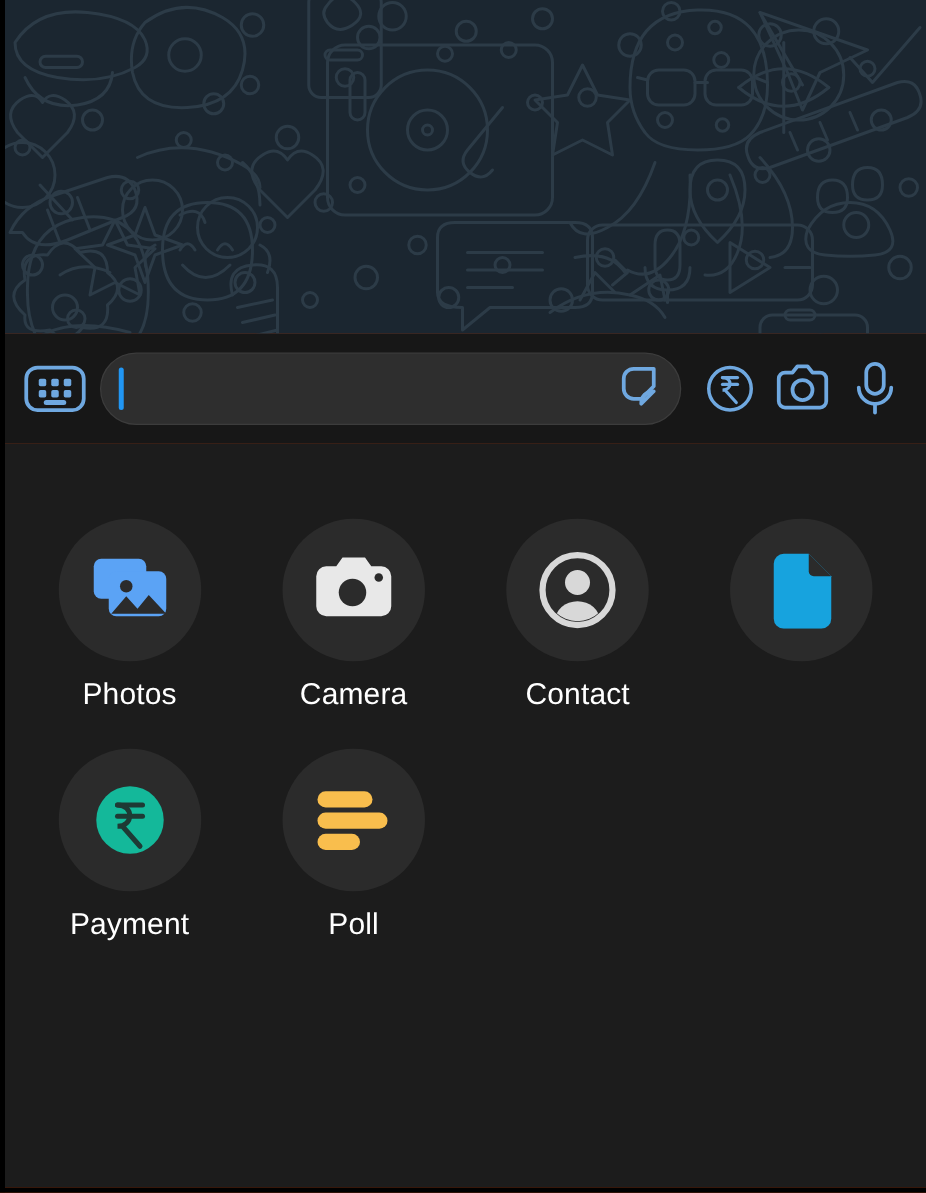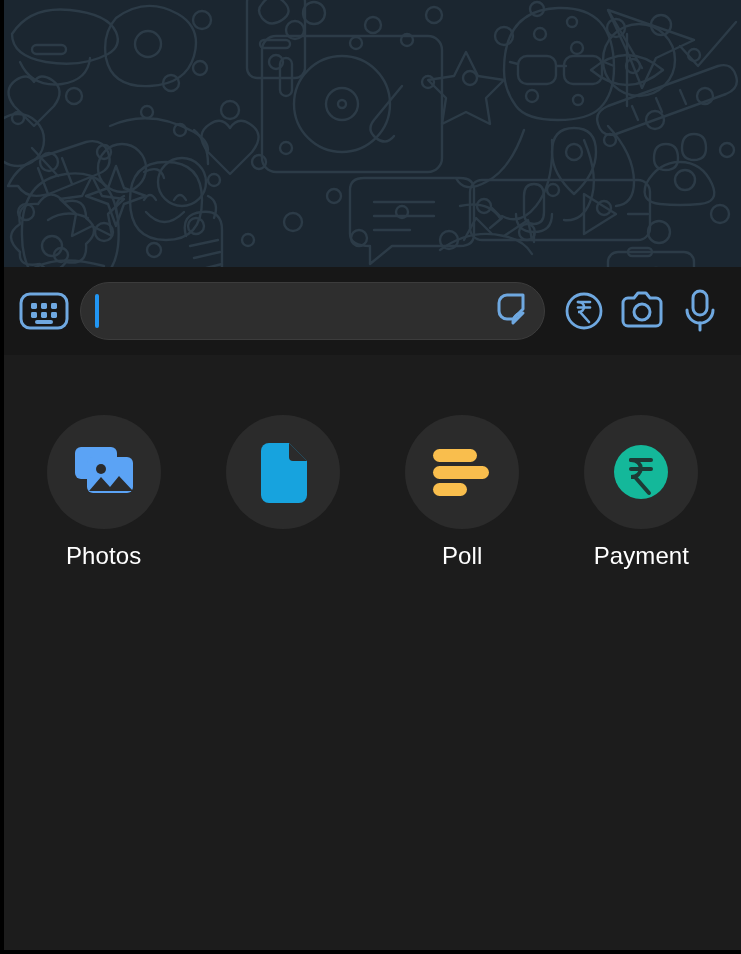--- a/index.html
+++ b/index.html
@@ -412,56 +412,83 @@
           <svg width="62" height="58" viewBox="0 0 62 58" aria-hidden="true">
             <rect x="2" y="4" width="42" height="32" rx="6" fill="#5BA3F5"></rect>
             <rect x="14" y="14" width="46" height="36" rx="6" fill="#5BA3F5"></rect>
             <circle cx="28" cy="26" r="5" fill="#2B2B2B"></circle>
             <path d="M16 48 l12 -14 l9 10 l9 -11 l14 15 z" fill="#2B2B2B"></path>
           </svg>
         </div>
         <div class="attach-label">Photos</div>
       </div>
 
-
-
+      <div class="attach-item">
+        <div class="attach-circle">
+          <svg width="64" height="54" viewBox="0 0 64 54" aria-hidden="true">
+            <path d="M2 16 a8 8 0 0 1 8 -8 h8 l5 -7 h18 l5 7 h8 a8 8 0 0 1 8 8 v24 a8 8 0 0 1 -8 8 h-44 a8 8 0 0 1 -8 -8z" fill="#E8E8E8"></path>
+            <circle cx="31" cy="29" r="11" fill="#2B2B2B"></circle>
+            <circle cx="52" cy="17" r="3.4" fill="#2B2B2B"></circle>
+          </svg>
+        </div>
+        <div class="attach-label">Camera</div>
+      </div>
+
+
+      <div class="attach-item">
+        <div class="attach-circle">
+          <svg width="62" height="62" viewBox="0 0 62 62" aria-hidden="true">
+            <defs>
+              <clipPath id="contactClip">
+                  <circle cx="31" cy="31" r="25"></circle>
+                </clipPath>
+            </defs>
+            <circle cx="31" cy="31" r="28" fill="none" stroke="#D8D8D8" stroke-width="5"></circle>
+            <g clip-path="url(#contactClip)">
+              <circle cx="31" cy="25" r="10" fill="#D8D8D8"></circle>
+              <ellipse cx="31" cy="56" rx="18" ry="16" fill="#D8D8D8"></ellipse>
+            </g>
+          </svg>
+        </div>
+        <div class="attach-label">Contact</div>
+      </div>
 
       <div class="attach-item">
         <div class="attach-circle">
           <svg width="52" height="62" viewBox="0 0 52 62" aria-hidden="true">
             <path d="M4 10 a8 8 0 0 1 8 -8 h20 l18 18 v34 a8 8 0 0 1 -8 8 h-30 a8 8 0 0 1 -8 -8z" fill="#17A3DE"></path>
             <path d="M32 2 l18 18 h-14 a4 4 0 0 1 -4 -4z" fill="#2B2B2B"></path>
           </svg>
         </div>
-      </div>
-
-      <div class="attach-item">
-        <div class="attach-circle">
-          <svg width="62" height="50" viewBox="0 0 62 50" aria-hidden="true">
-            <rect x="2" y="2" width="44" height="13" rx="6.5" fill="#F9BE4D"></rect>
-            <rect x="2" y="19" width="56" height="13" rx="6.5" fill="#F9BE4D"></rect>
-            <rect x="2" y="36" width="34" height="13" rx="6.5" fill="#F9BE4D"></rect>
-          </svg>
-        </div>
-        <div class="attach-label">Poll</div>
       </div>
 
       <div class="attach-item">
         <div class="attach-circle">
           <svg width="58" height="58" viewBox="0 0 58 58" aria-hidden="true">
             <circle cx="29" cy="29" r="27" fill="#14B89A"></circle>
             <g fill="none" stroke="#1E3A35" stroke-width="4" stroke-linecap="round">
               <path d="M19 17 h20"></path>
               <path d="M19 26 h20"></path>
               <path d="M19 17 c13 0 13 17 0 17 h4 l14 16"></path>
             </g>
           </svg>
         </div>
         <div class="attach-label">Payment</div>
       </div>
 
+      <div class="attach-item">
+        <div class="attach-circle">
+          <svg width="62" height="50" viewBox="0 0 62 50" aria-hidden="true">
+            <rect x="2" y="2" width="44" height="13" rx="6.5" fill="#F9BE4D"></rect>
+            <rect x="2" y="19" width="56" height="13" rx="6.5" fill="#F9BE4D"></rect>
+            <rect x="2" y="36" width="34" height="13" rx="6.5" fill="#F9BE4D"></rect>
+          </svg>
+        </div>
+        <div class="attach-label">Poll</div>
+      </div>
+
       <div class="attach-item hidden-slot"></div>
     </div>
   </div>
 
   <div class="frame-border-left"></div>
   <div class="frame-border-bottom"></div>
 </div>
 
 </body></html>

